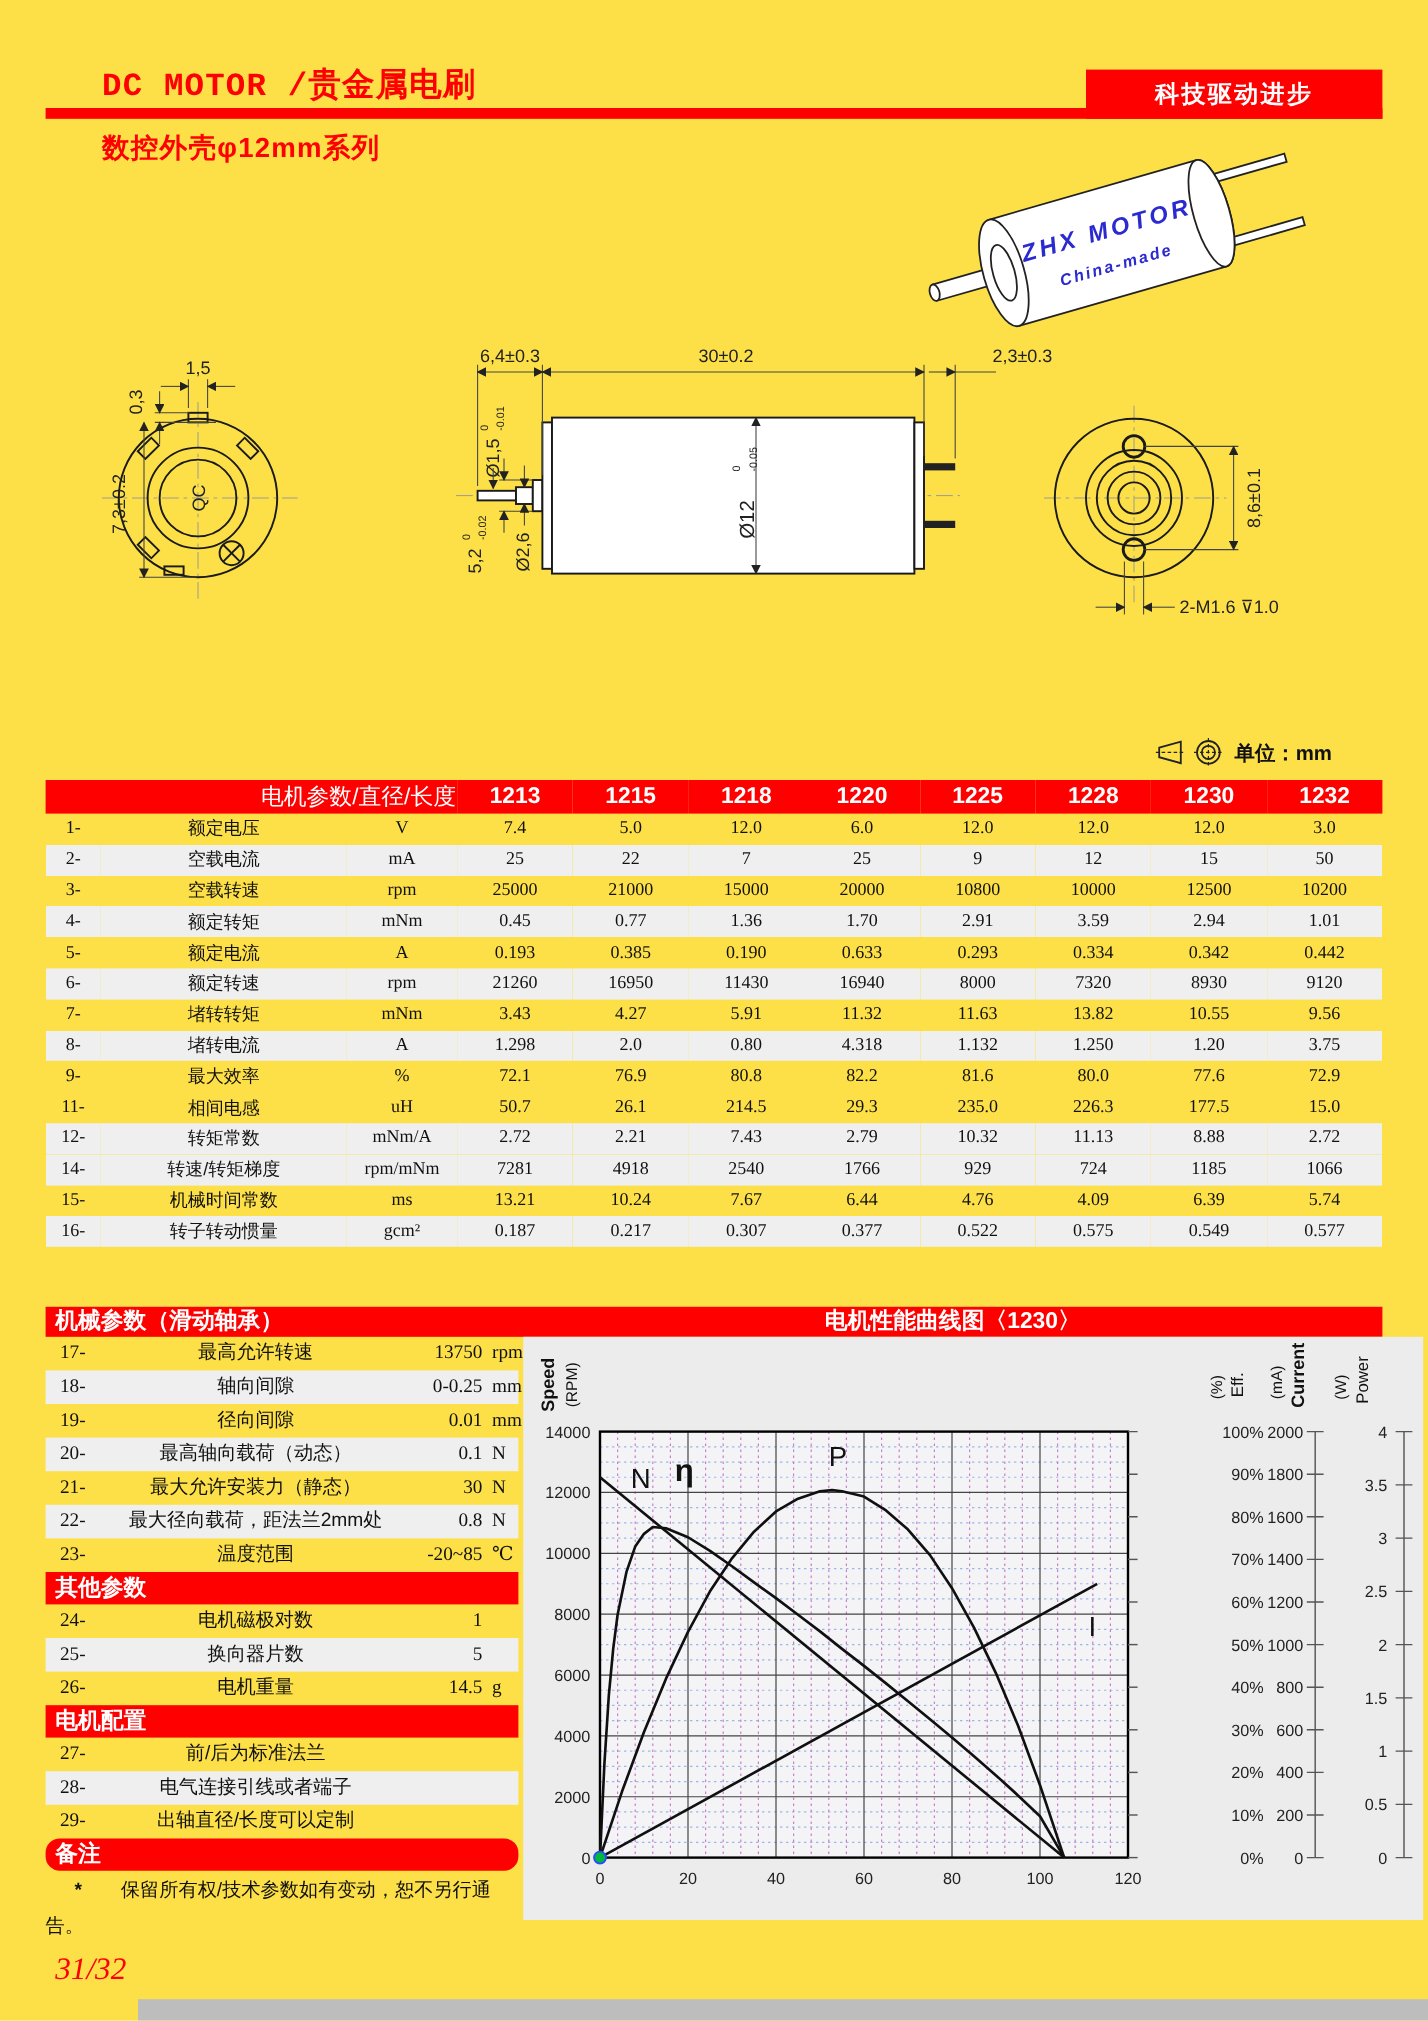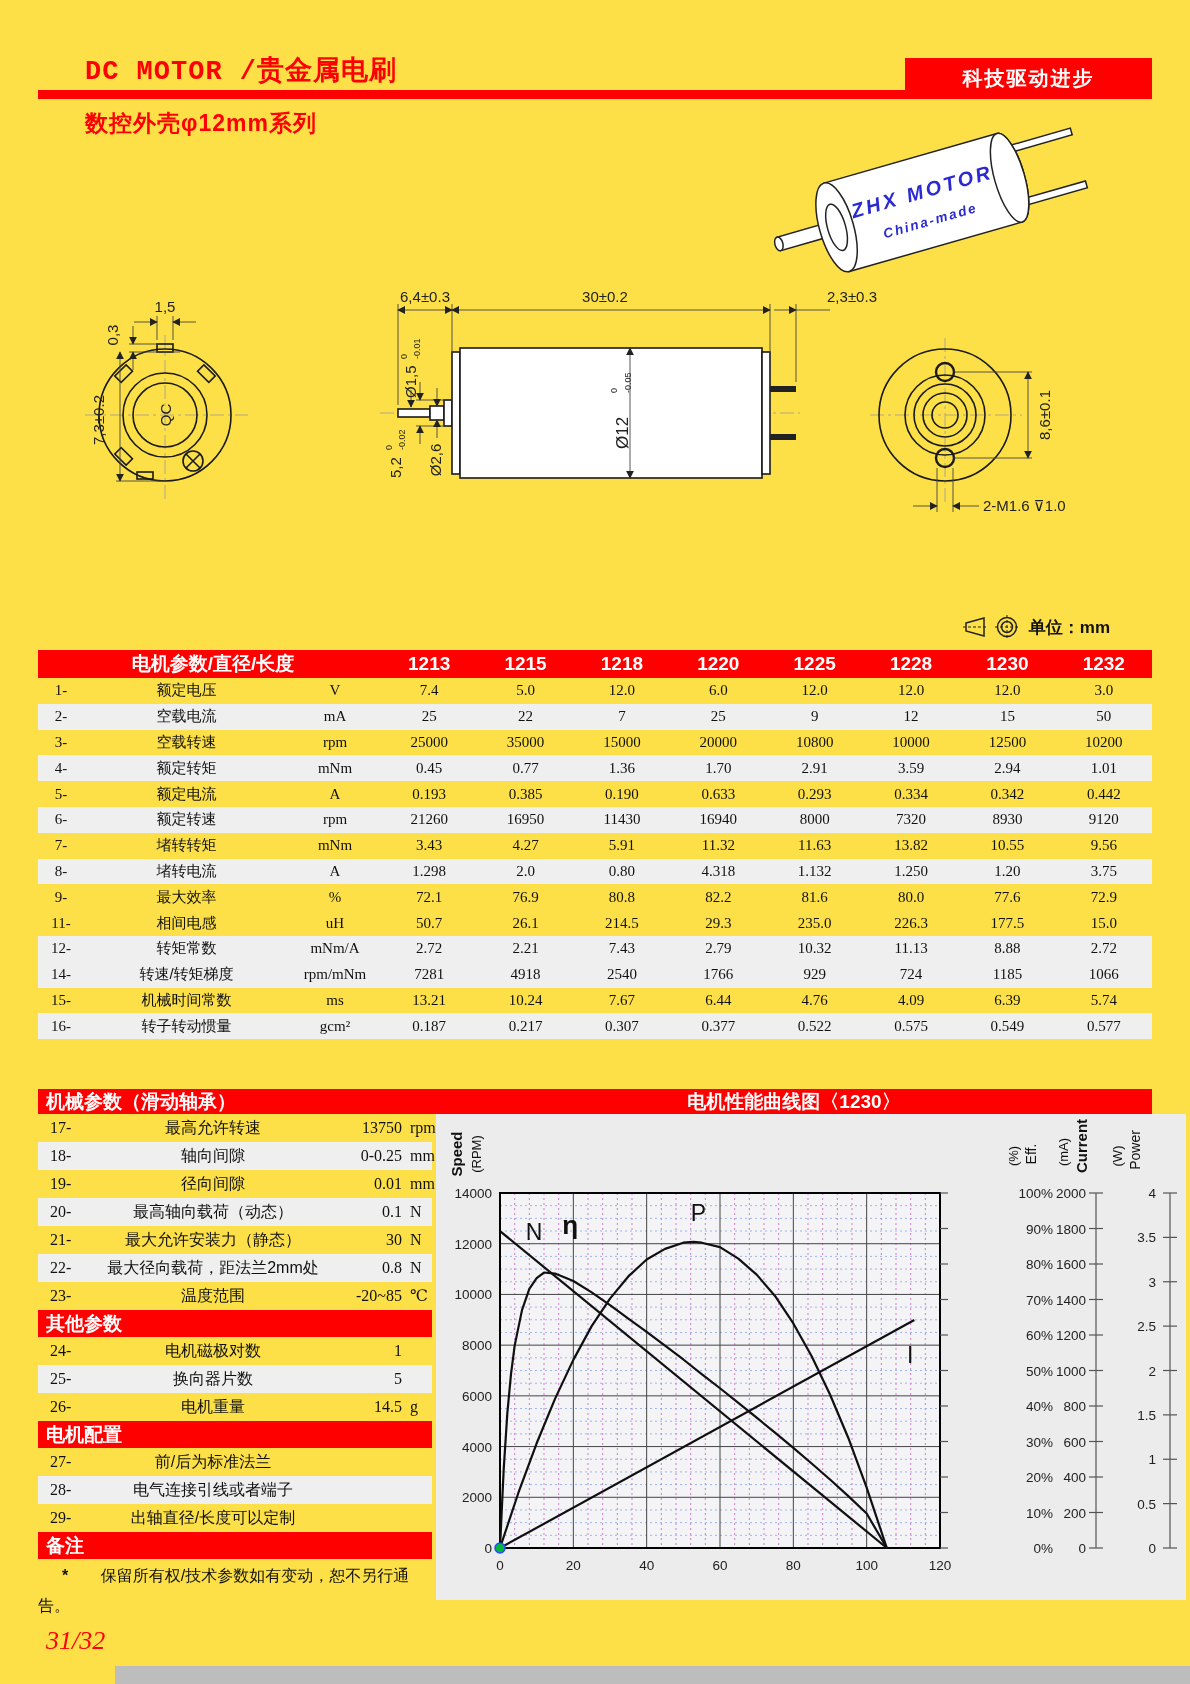--- a/index.html
+++ b/index.html
@@ -10,21 +10,21 @@
   .title-bar{position:absolute;left:38px;top:90px;width:1114px;height:9px;background:#fe0000;}
   .banner{position:absolute;left:905px;top:58px;width:247px;height:41px;background:#fe0000;
           display:flex;align-items:center;justify-content:center;}
   .banner span{color:#fff;font-weight:bold;font-size:20px;letter-spacing:2px;}
   .subtitle{position:absolute;left:85px;top:108px;font-size:23px;font-weight:bold;color:#fe0000;letter-spacing:1px;}
   .unit-line{position:absolute;left:38px;top:612px;width:1114px;height:30px;display:flex;align-items:center;
              justify-content:flex-end;padding-right:0;box-sizing:border-box;}
   .unit-line .unit-text{font-size:17px;font-weight:600;padding-right:42px;}
   table.mtab{position:absolute;left:38px;top:650px;width:1114px;border-collapse:collapse;table-layout:fixed;}
   table.mtab thead tr{background:#fe0000;color:#fff;height:26px;}
-  th.h-title{text-align:center;padding-left:8px;font-size:19px;font-weight:bold;}
+  th.h-title{text-align:right;padding-left:8px;font-size:19px;font-weight:normal;}
   th.model{font-size:19px;font-weight:bold;text-align:center;padding:0;}
   table.mtab tbody tr{height:25.8px;}
   table.mtab tbody tr.alt{background:#efefef;}
   table.mtab td{padding:0;text-align:center;font-size:15px;white-space:nowrap;overflow:hidden;}
   td.c-no{text-align:left;padding-left:12px;font-family:"Liberation Serif","DejaVu Serif",serif;}
   td.c-name{font-size:15.5px;}
   td.c-unit,td.c-val{font-family:"Liberation Serif","DejaVu Serif",serif;font-size:15.5px;}
   .bar{position:absolute;left:38px;width:1114px;height:25px;background:#fe0000;color:#fff;
        font-weight:bold;font-size:19px;line-height:25px;}
   .bar .bar-left-label{padding-left:8px;}
@@ -289,21 +289,21 @@
           <td class="c-val">9</td>
           <td class="c-val">12</td>
           <td class="c-val">15</td>
           <td class="c-val">50</td>
         </tr>
         <tr>
           <td class="c-no">3-</td>
           <td class="c-name">空载转速</td>
           <td class="c-unit">rpm</td>
           <td class="c-val">25000</td>
-          <td class="c-val">35000</td>
+          <td class="c-val">21000</td>
           <td class="c-val">15000</td>
           <td class="c-val">20000</td>
           <td class="c-val">10800</td>
           <td class="c-val">10000</td>
           <td class="c-val">12500</td>
           <td class="c-val">10200</td>
         </tr>
         <tr class="alt">
           <td class="c-no">4-</td>
           <td class="c-name">额定转矩</td>
@@ -706,21 +706,21 @@
         <span class="l-val"></span>
         <span class="l-unit"></span>
       </div>
       <div class="lrow">
         <span class="l-no">29-</span>
         <span class="l-name">出轴直径/长度可以定制</span>
         <span class="l-val"></span>
         <span class="l-unit"></span>
       </div>
     </div>
-  <div class="bar-sm" style="top:1532px;">
+  <div class="bar-sm" style="top:1532px;border-radius:12px;">
     <span>备注</span>
   </div>
   <div class="note-row">
     <span class="star">*</span>
     <span class="note-text">保留所有权/技术参数如有变动，恕不另行通告。</span>
   </div>
 
   <div class="page-num">31/32</div>
   <div class="bottom-band"></div>
 </div>

